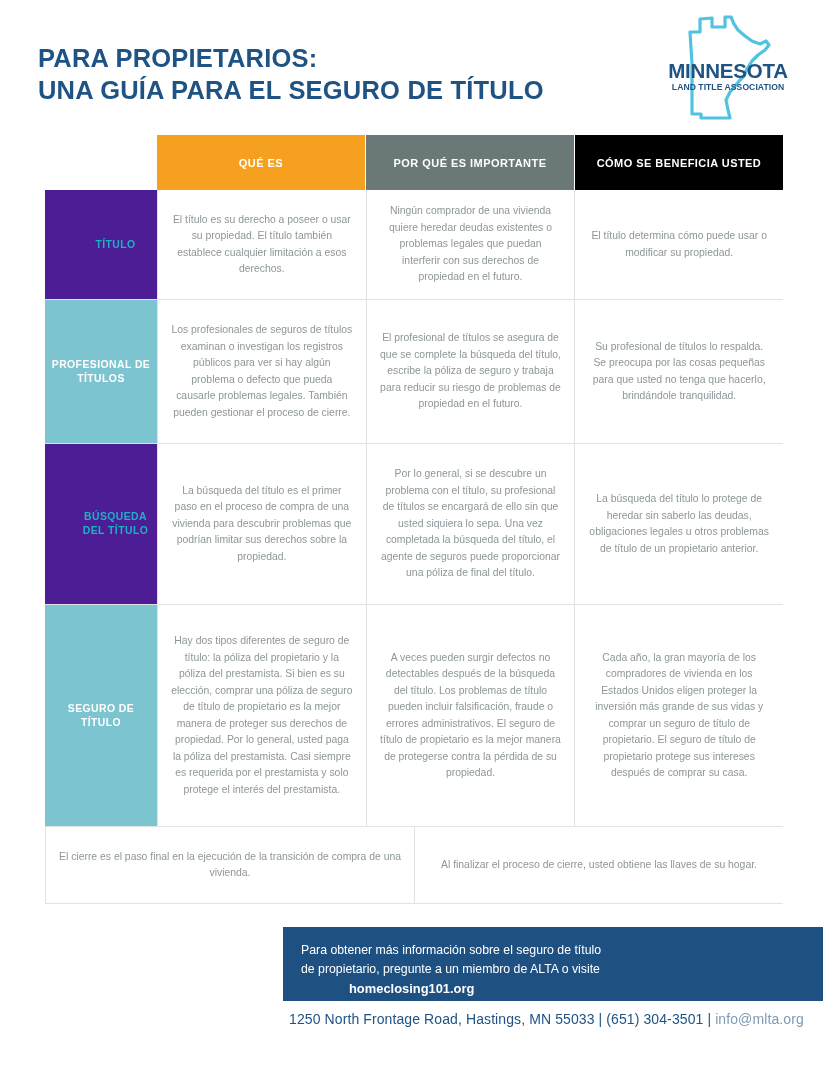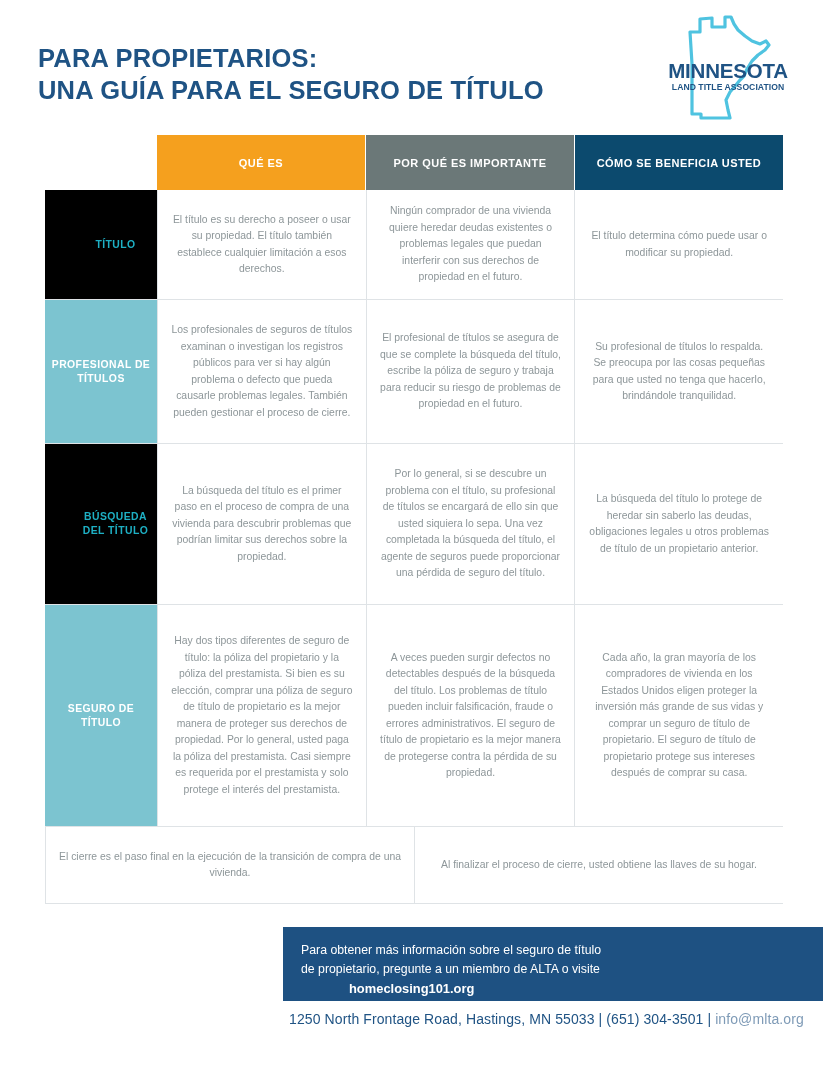--- a/index.html
+++ b/index.html
@@ -80,42 +80,42 @@
     letter-spacing: 0.45px;
     display: flex;
     align-items: center;
     justify-content: center;
     text-align: center;
     border-right: 1px solid #ffffff;
   }
   .th:last-child { border-right: none; }
   .th.c0 { background: #f5a01e; }
   .th.c1 { background: #6b7878; }
-  .th.c2 { background: #0c4a6e; text-align: center; }
+  .th.c2 { background: #000000; text-align: center; }
 
   .trow {
     display: flex;
     border-bottom: 1px solid #dfe3e6;
   }
   .trow:first-of-type { border-top: none; }
 
   .rowlabel {
     width: 112px;
     flex: 0 0 112px;
     display: flex;
     align-items: center;
     justify-content: center;
     text-align: center;
     font-size: 10.4px;
     font-weight: bold;
     letter-spacing: 0.45px;
     line-height: 14px;
     padding: 4px 6px;
   }
-  .rowlabel.light { background: #000000; color: #1eb0c4; padding-left: 35px; }
+  .rowlabel.light { background: #4c1d95; color: #1eb0c4; padding-left: 35px; }
   .rowlabel.dark  { background: #7cc4d0; color: #ffffff; }
 
   .cells {
     flex: 1 1 auto;
     display: flex;
     border-left: 1px solid #dfe3e6;
   }
   .td {
     flex: 1 1 0;
     padding: 14px 13px;
@@ -203,21 +203,21 @@
       <div class="td">Los profesionales de seguros de títulos examinan o investigan los registros públicos para ver si hay algún problema o defecto que pueda causarle problemas legales. También pueden gestionar el proceso de cierre.</div>
       <div class="td">El profesional de títulos se asegura de que se complete la búsqueda del título, escribe la póliza de seguro y trabaja para reducir su riesgo de problemas de propiedad en el futuro.</div>
       <div class="td">Su profesional de títulos lo respalda. Se preocupa por las cosas pequeñas para que usted no tenga que hacerlo, brindándole tranquilidad.</div>
     </div>
   </div>
 
   <div class="trow" style="height:161px;">
     <div class="rowlabel light">BÚSQUEDA DEL TÍTULO</div>
     <div class="cells">
       <div class="td">La búsqueda del título es el primer paso en el proceso de compra de una vivienda para descubrir problemas que podrían limitar sus derechos sobre la propiedad.</div>
-      <div class="td">Por lo general, si se descubre un problema con el título, su profesional de títulos se encargará de ello sin que usted siquiera lo sepa. Una vez completada la búsqueda del título, el agente de seguros puede proporcionar una pérdida de seguro del título.</div>
+      <div class="td">Por lo general, si se descubre un problema con el título, su profesional de títulos se encargará de ello sin que usted siquiera lo sepa. Una vez completada la búsqueda del título, el agente de seguros puede proporcionar una póliza de final del título.</div>
       <div class="td">La búsqueda del título lo protege de heredar sin saberlo las deudas, obligaciones legales u otros problemas de título de un propietario anterior.</div>
     </div>
   </div>
 
   <div class="trow" style="height:222px;">
     <div class="rowlabel dark">SEGURO DE TÍTULO</div>
     <div class="cells">
       <div class="td">Hay dos tipos diferentes de seguro de título: la póliza del propietario y la póliza del prestamista. Si bien es su elección, comprar una póliza de seguro de título de propietario es la mejor manera de proteger sus derechos de propiedad. Por lo general, usted paga la póliza del prestamista. Casi siempre es requerida por el prestamista y solo protege el interés del prestamista.</div>
       <div class="td">A veces pueden surgir defectos no detectables después de la búsqueda del título. Los problemas de título pueden incluir falsificación, fraude o errores administrativos. El seguro de título de propietario es la mejor manera de protegerse contra la pérdida de su propiedad.</div>
       <div class="td">Cada año, la gran mayoría de los compradores de vivienda en los Estados Unidos eligen proteger la inversión más grande de sus vidas y comprar un seguro de título de propietario. El seguro de título de propietario protege sus intereses después de comprar su casa.</div>

